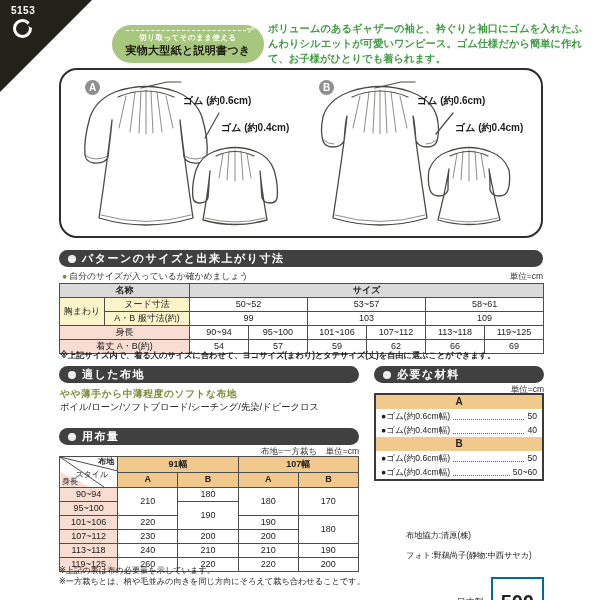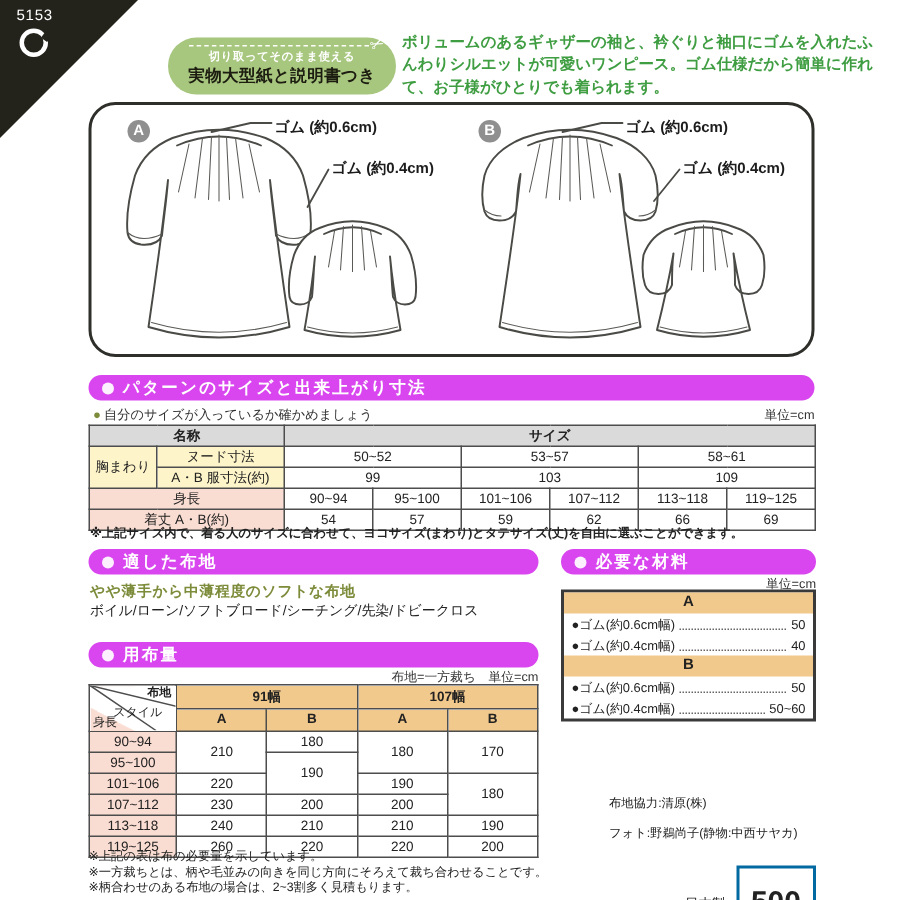--- a/index.html
+++ b/index.html
@@ -1,43 +1,43 @@
 <!DOCTYPE html>
 <html><head>
 <meta charset="utf-8">
 <style>
   html,body{margin:0;padding:0;background:#fff;}
   .page{position:relative;width:600px;height:600px;background:#fff;overflow:hidden;
         font-family:"Liberation Sans","DejaVu Sans",sans-serif;color:#222;}
   
   .corner{position:absolute;left:0;top:0;width:0;height:0;
           border-top:92px solid #23231b;border-right:92px solid transparent;}
-  .corner-num{position:absolute;left:11px;top:5px;color:#fff;font-weight:normal;font-size:10px;letter-spacing:.5px;}
+  .corner-num{position:absolute;left:11px;top:5px;color:#fff;font-weight:bold;font-size:10px;letter-spacing:.5px;}
   .corner-ring{position:absolute;left:13px;top:19px;width:13px;height:13px;border:3px solid #fff;border-radius:50%;}
   .corner-ring:after{content:"";position:absolute;right:-4px;top:1px;width:5px;height:4px;background:#23231b;transform:rotate(35deg);}
   
   .ribbon{position:absolute;left:112px;top:25px;width:152px;height:38px;background:#a7c67e;border-radius:19px;box-sizing:border-box;padding-top:5px;}
   .cutline{position:relative;margin:0 18px 2px 14px;border-top:1.5px dashed #fff;}
   .cutline .sc{position:absolute;right:-10px;top:-8px;color:#fff;font-size:11px;transform:rotate(-25deg);}
   .ribbon .small{display:block;text-align:center;color:#fff;font-size:7.5px;font-weight:bold;letter-spacing:.5px;}
   .ribbon .big{display:block;text-align:center;color:#1c1c10;font-size:11px;font-weight:bold;letter-spacing:.3px;}
   
   .intro{position:absolute;left:268px;top:22px;width:316px;font-size:10.3px;line-height:1.45;
          color:#3f9d42;font-weight:bold;}
   
   .illus{position:absolute;left:59px;top:68px;width:484px;height:170px;border:2px solid #2e2e2a;border-radius:18px;box-sizing:border-box;}
   .panel{position:absolute;top:6px;width:230px;height:158px;}
   .panel.a{left:10px}.panel.b{left:244px}
   .abbadge{position:absolute;left:14px;top:4px;width:15px;height:15px;border-radius:50%;background:#8f8f8f;
            color:#fff;font-size:10px;font-weight:bold;text-align:center;line-height:15px;z-index:3;}
   .panel svg{position:absolute;left:0;top:0;}
-  .elabel{position:absolute;font-size:10px;font-weight:bold;color:#1c1c1c;white-space:nowrap;z-index:4;}
+  .elabel{position:absolute;font-size:10px;font-weight:bold;color:#1c1c1c;white-space:nowrap;z-index:4;margin-top:16px;}
   .elabel.neck{left:112px;top:2px}.elabel.slv{left:150px;top:29px}
   
-  .bar{position:absolute;height:17px;border-radius:9px;background:#d946ef;display:flex;align-items:center;gap:6px;padding-left:9px;box-sizing:border-box;}
+  .bar{position:absolute;height:17px;border-radius:9px;background:#404040;display:flex;align-items:center;gap:6px;padding-left:9px;box-sizing:border-box;}
   .bar .dot{width:8px;height:8px;border-radius:50%;background:rgba(255,255,255,.92);flex:0 0 auto;}
   .bar .t{color:#fff;font-weight:bold;font-size:11px;letter-spacing:1.5px;white-space:nowrap;}
   .sub{position:absolute;font-size:8.8px;color:#333;}
   .sub .gb{color:#7c8c3a;margin-right:2px;}
   .unit{position:absolute;font-size:8.5px;color:#333;text-align:right;}
   
   table{border-collapse:collapse;table-layout:fixed;}
   td{border:1px solid #4d4d4d;text-align:center;font-size:9px;padding:0;height:13px;line-height:1.05;overflow:hidden;}
   .sztable{position:absolute;left:59px;top:283px;width:484px;}
   .gray{background:#dadada;font-weight:bold;}
@@ -321,21 +321,20 @@
       <td>220</td>
       <td>220</td>
       <td>200</td>
     </tr>
   </tbody>
     </table>
 
   <div class="ynotes">
     <div>※上記の表は布の必要量を示しています。</div>
     <div>※一方裁ちとは、柄や毛並みの向きを同じ方向にそろえて裁ち合わせることです。</div>
-    <div>※柄合わせのある布地の場合は、2~3割多く見積もります。</div>
   </div>
 
   <div class="credits">
     <div>布地協力:清原(株)</div>
     <div class="gap"></div>
     <div>フォト:野鵜尚子(静物:中西サヤカ)</div>
   </div>
 
   <div class="footer">
     <span class="mi">日本製</span>

